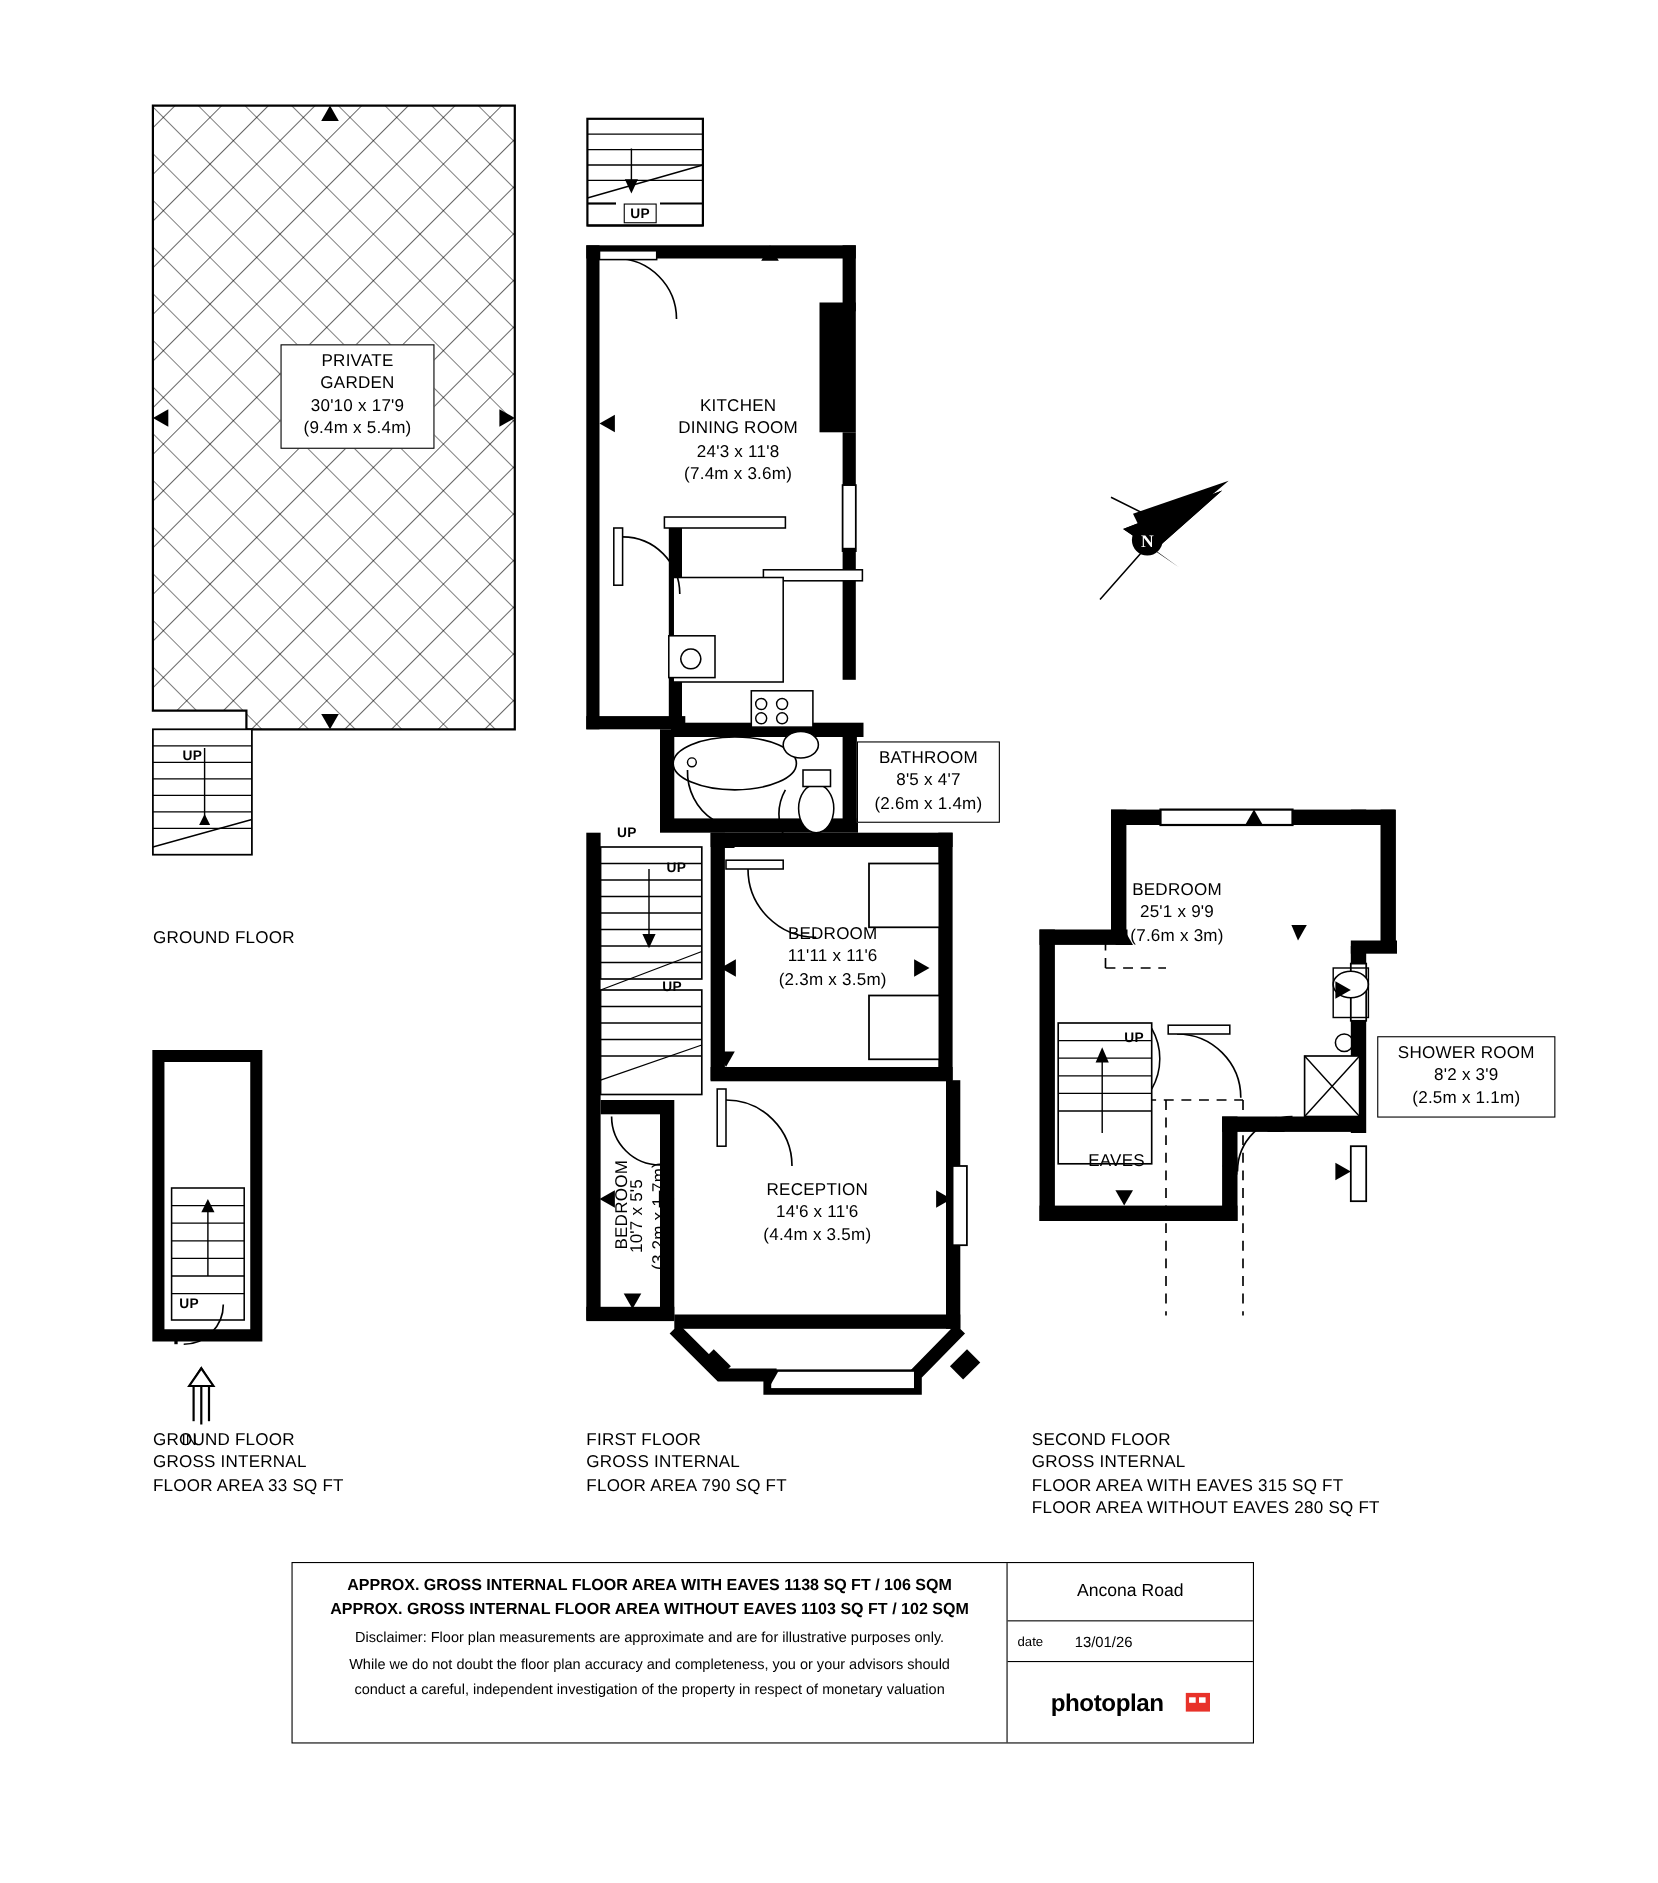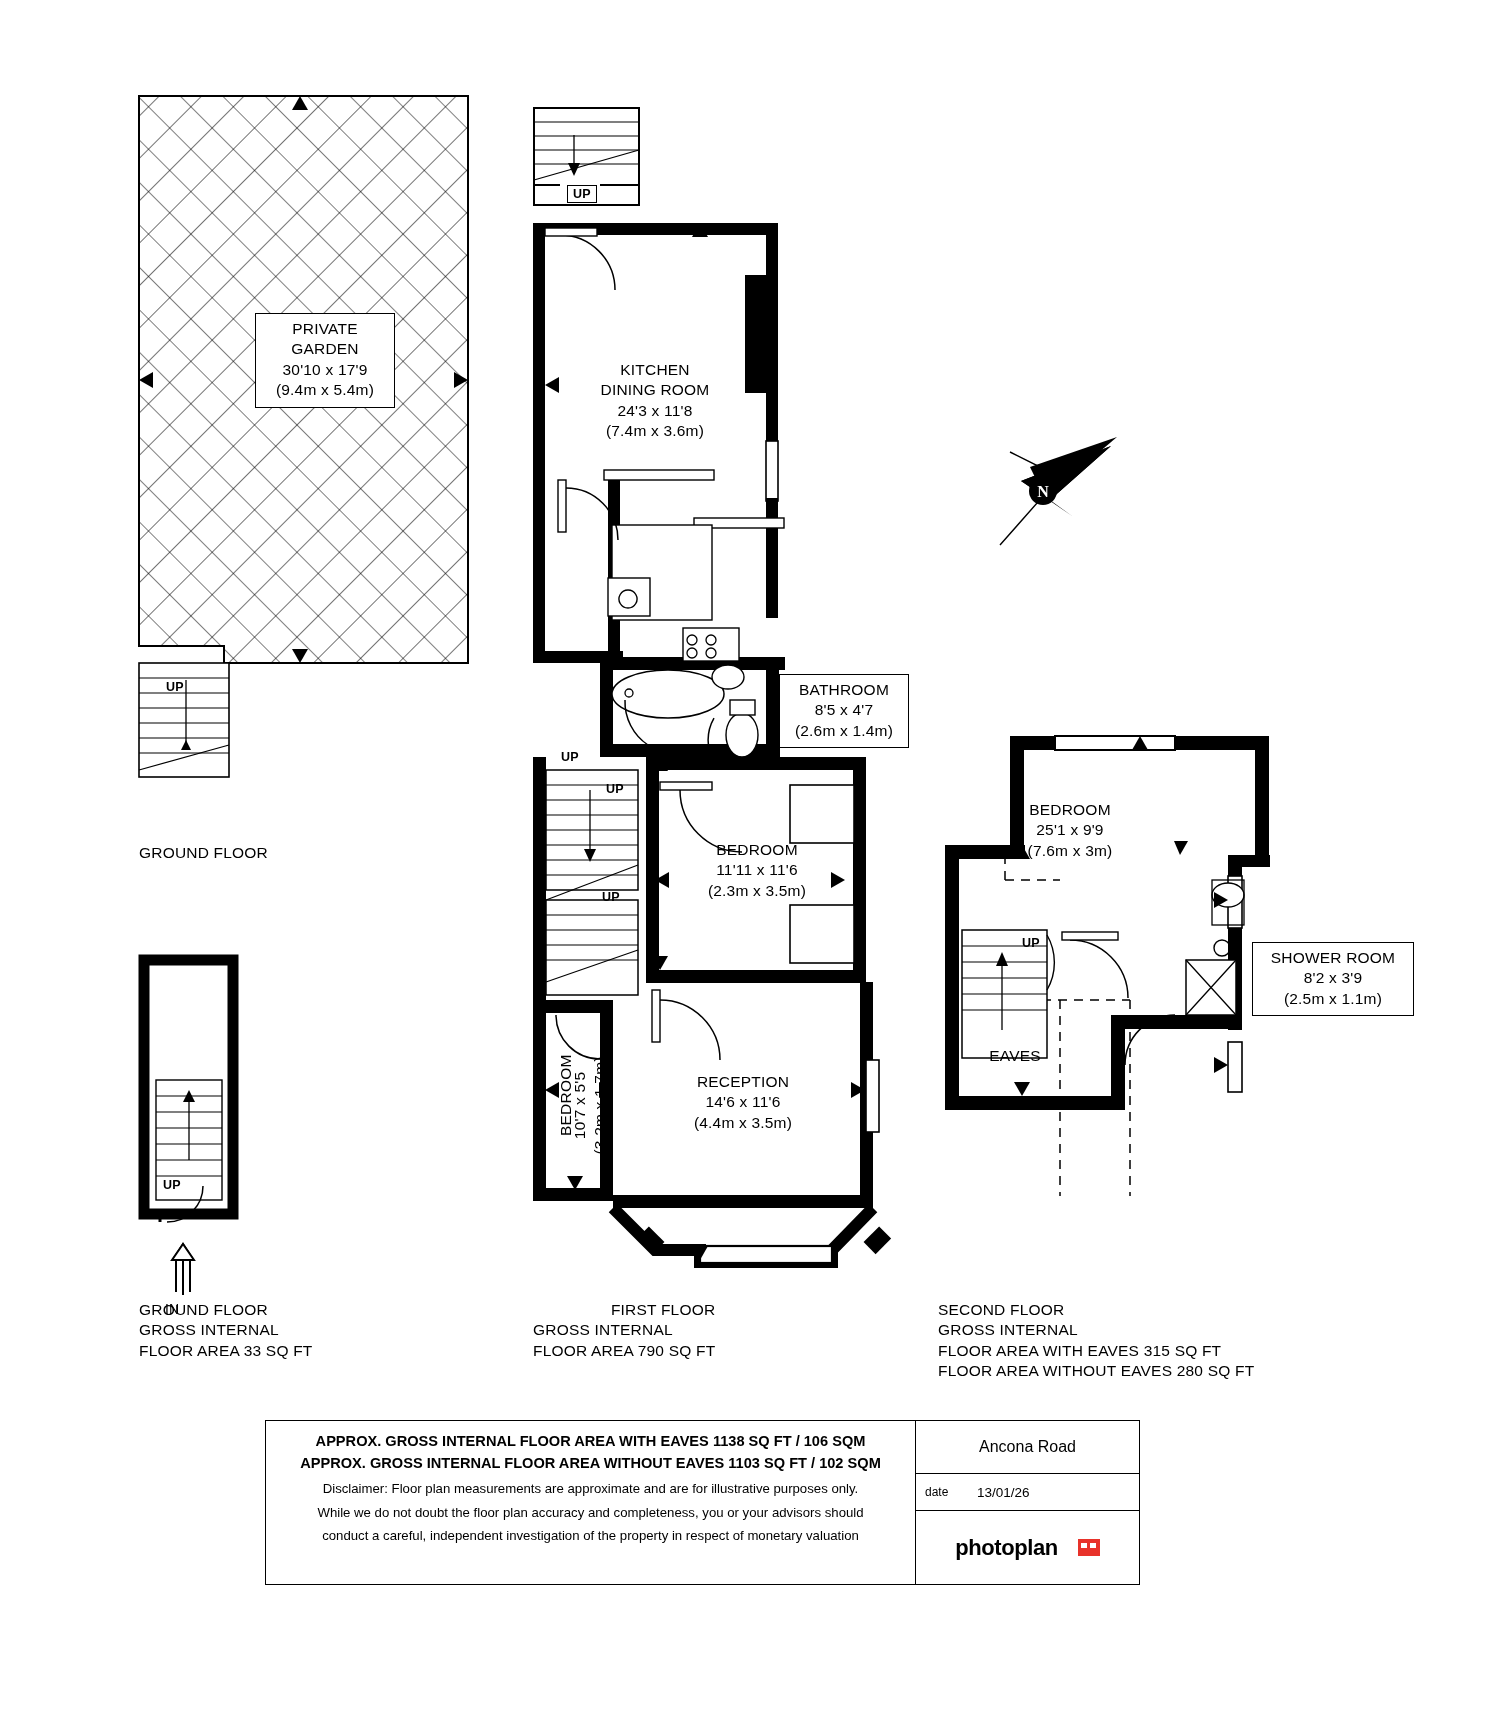--- a/index.html
+++ b/index.html
@@ -413,21 +413,21 @@
   <div>(9.4m x 5.4m)</div>
 </div>
 
 <div class="stair-up" style="left:166px; top:680px;">UP</div>
 
 <div class="lbl floor-title" style="left:139px; top:843px;">GROUND FLOOR</div>
 
 <div class="stair-up" style="left:163px; top:1178px;">UP</div>
 <div class="lbl tiny" style="left:165px; top:1300px; font-size:14px;">IN</div>
 
-<div class="lbl room-label" style="left:545px; top:360px; width:220px;">
+<div class="lbl room-label" style="left:545px; top:360px; width:220px;padding-left:16px;">
   <div>KITCHEN</div>
   <div>DINING ROOM</div>
   <div>24'3 x 11'8</div>
   <div>(7.4m x 3.6m)</div>
 </div>
 
 <div class="stair-up" style="left:567px; top:185px; background:#fff; padding:1px 5px; border:1.3px solid #000;">UP</div>
 
 <div class="lbl room-label boxed" style="left:779px; top:674px; width:112px;">
   <div>BATHROOM</div>
@@ -477,21 +477,21 @@
 
 <div class="stair-up" style="left:1022px; top:936px;">UP</div>
 
 <div class="lbl floor-title" style="left:139px; top:1300px; text-align:left;">
   <div class="areaitem" style="text-align:left;">GROUND FLOOR</div>
   <div class="areaitem" style="text-align:left;">GROSS INTERNAL</div>
   <div class="areaitem" style="text-align:left;">FLOOR AREA 33 SQ FT</div>
 </div>
 
 <div class="lbl floor-title" style="left:533px; top:1300px; text-align:left;">
-  <div class="areaitem" style="text-align:right;">FIRST FLOOR</div>
+  <div class="areaitem" style="text-align:left;">FIRST FLOOR</div>
   <div class="areaitem" style="text-align:left;">GROSS INTERNAL</div>
   <div class="areaitem" style="text-align:left;">FLOOR AREA 790 SQ FT</div>
 </div>
 
 <div class="lbl floor-title" style="left:938px; top:1300px; text-align:left;">
   <div class="areaitem" style="text-align:left;">SECOND FLOOR</div>
   <div class="areaitem" style="text-align:left;">GROSS INTERNAL</div>
   <div class="areaitem" style="text-align:left;">FLOOR AREA WITH EAVES 315 SQ FT</div>
   <div class="areaitem" style="text-align:left;">FLOOR AREA WITHOUT EAVES 280 SQ FT</div>
 </div>

